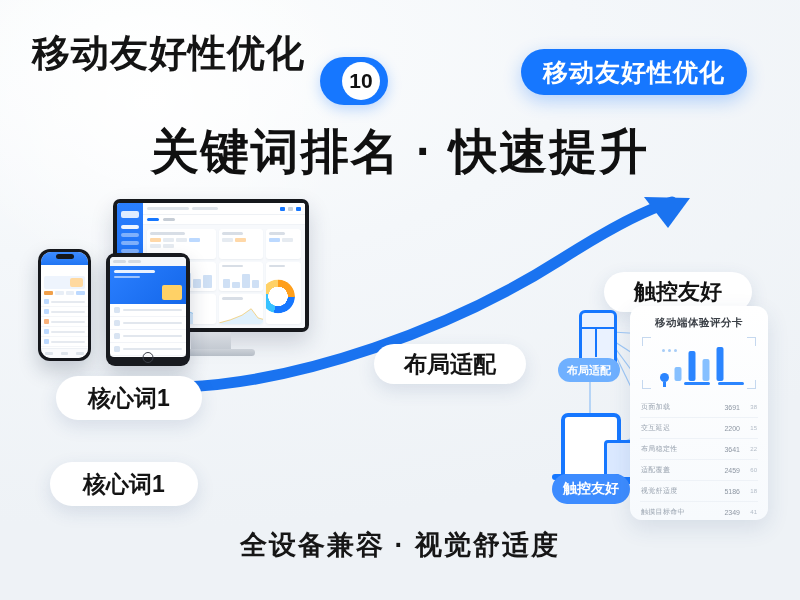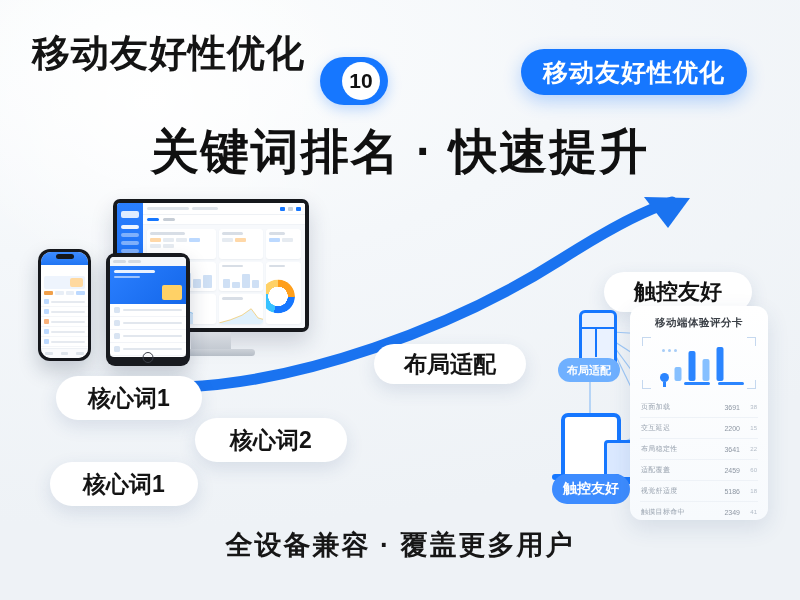--- a/index.html
+++ b/index.html
@@ -407,21 +407,20 @@
         <div class="ph-tabbar">
           <i></i>
           <i></i>
           <i></i>
         </div>
       </div>
     </div>
   </div>
 
   <div class="pill" id="pill-kw1">核心词1</div>
-  <div class="pill" id="pill-kw2">核心词2</div>
   <div class="pill" id="pill-kw3">核心词1</div>
   <div class="pill" id="pill-layout">布局适配</div>
   <div class="pill" id="pill-touch">触控友好</div>
 
   <div class="rpanel">
 
     <div class="diagram">
       <svg class="links" viewBox="0 0 100 220">
         <g stroke="#9ec7f5" stroke-width="1.2" fill="none">
           <line x1="66" y1="32" x2="100" y2="34"></line>
@@ -503,14 +502,14 @@
         </div>
         <div class="sc-row">
           <span class="nm">触摸目标命中</span>
           <span class="v1">2349</span>
           <span class="v2">41</span>
         </div>
       </div>
     </div>
   </div>
 
-  <div class="footer-line">全设备兼容 · 覆盖更多用户</div>
+  <div class="footer-line">全设备兼容 · 视觉舒适度</div>
 </div>
 
 </body></html>

